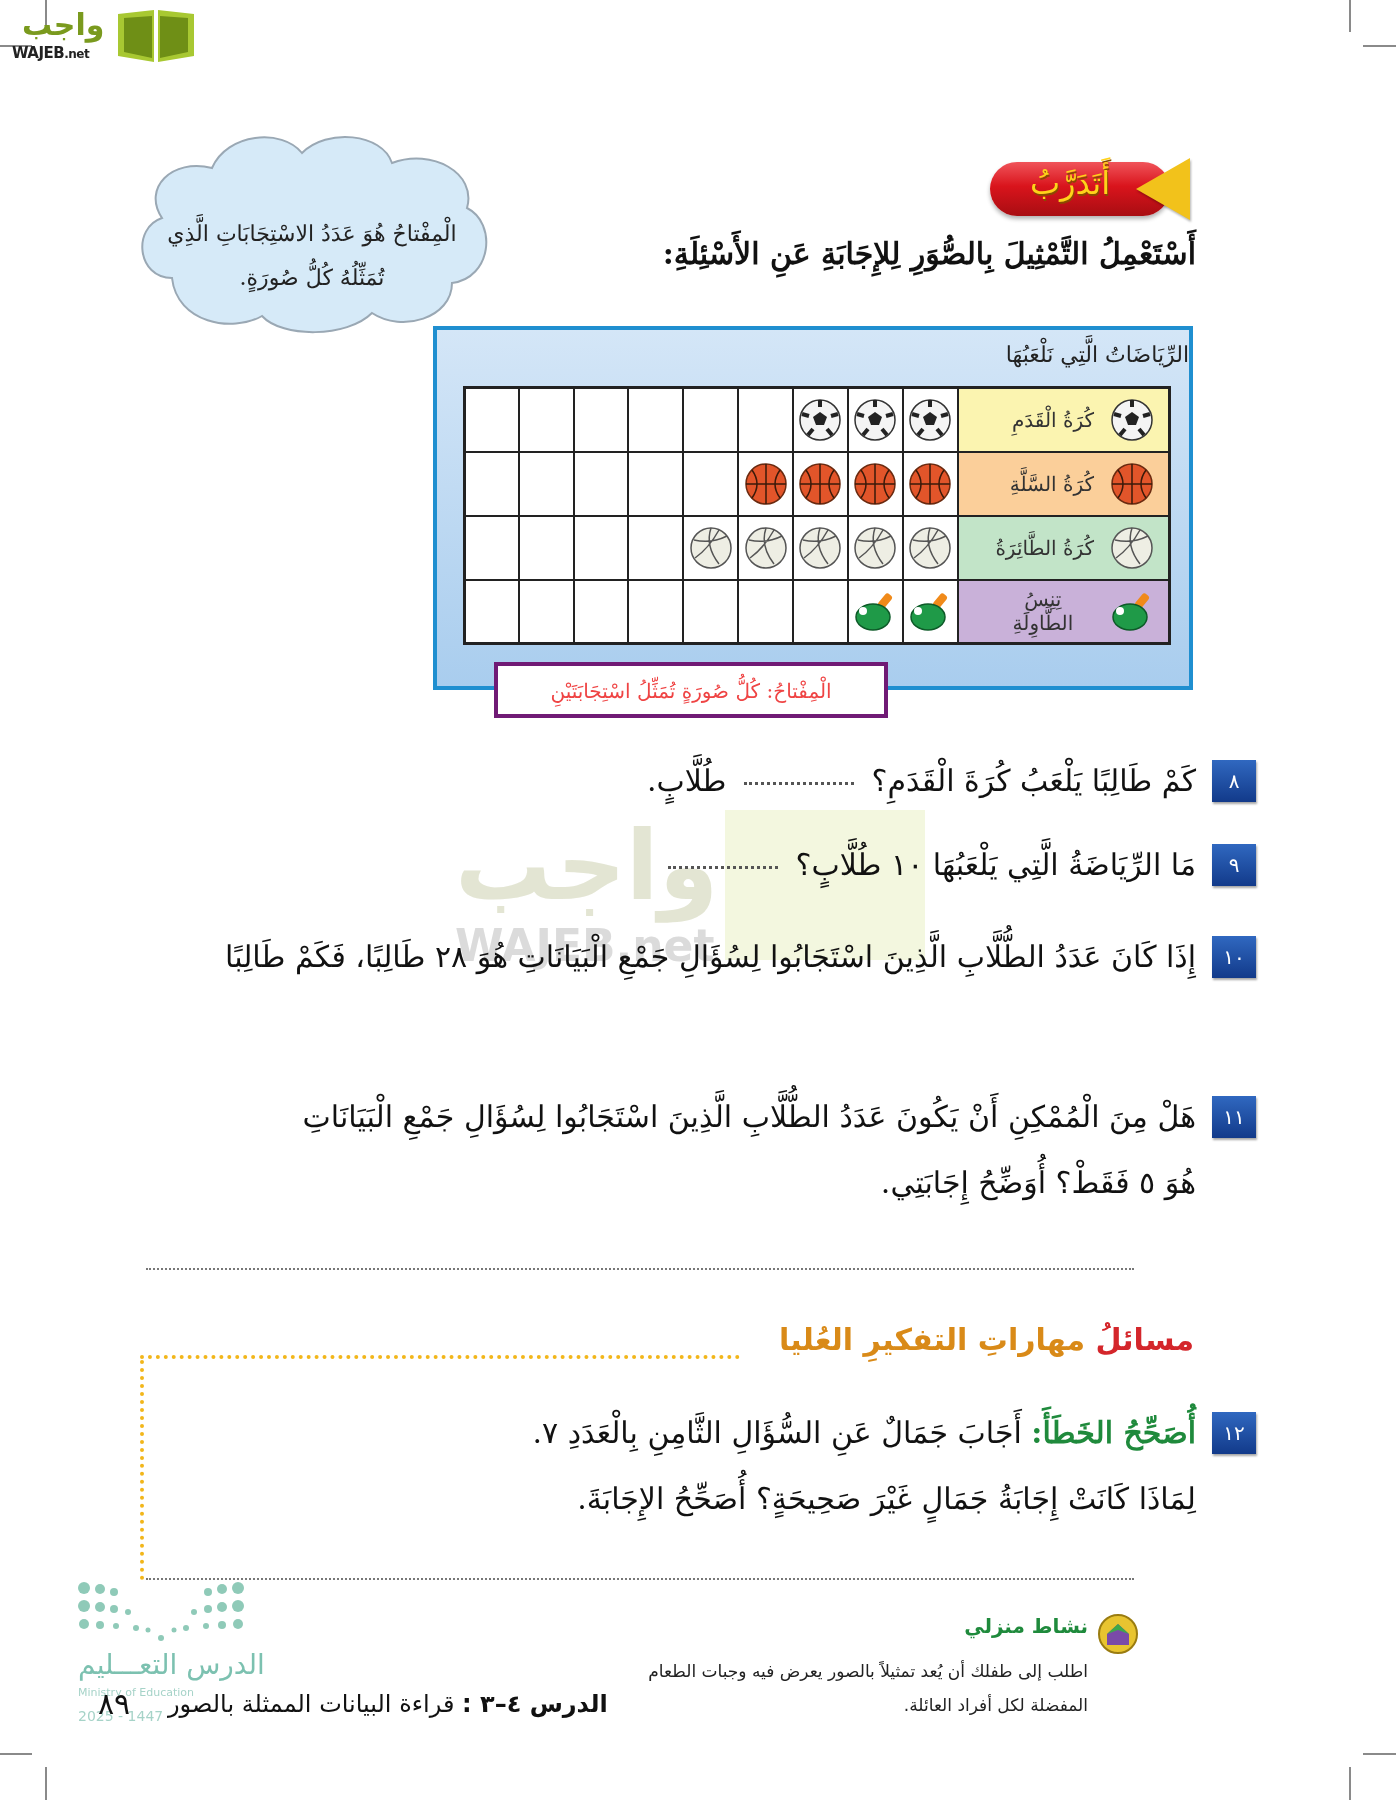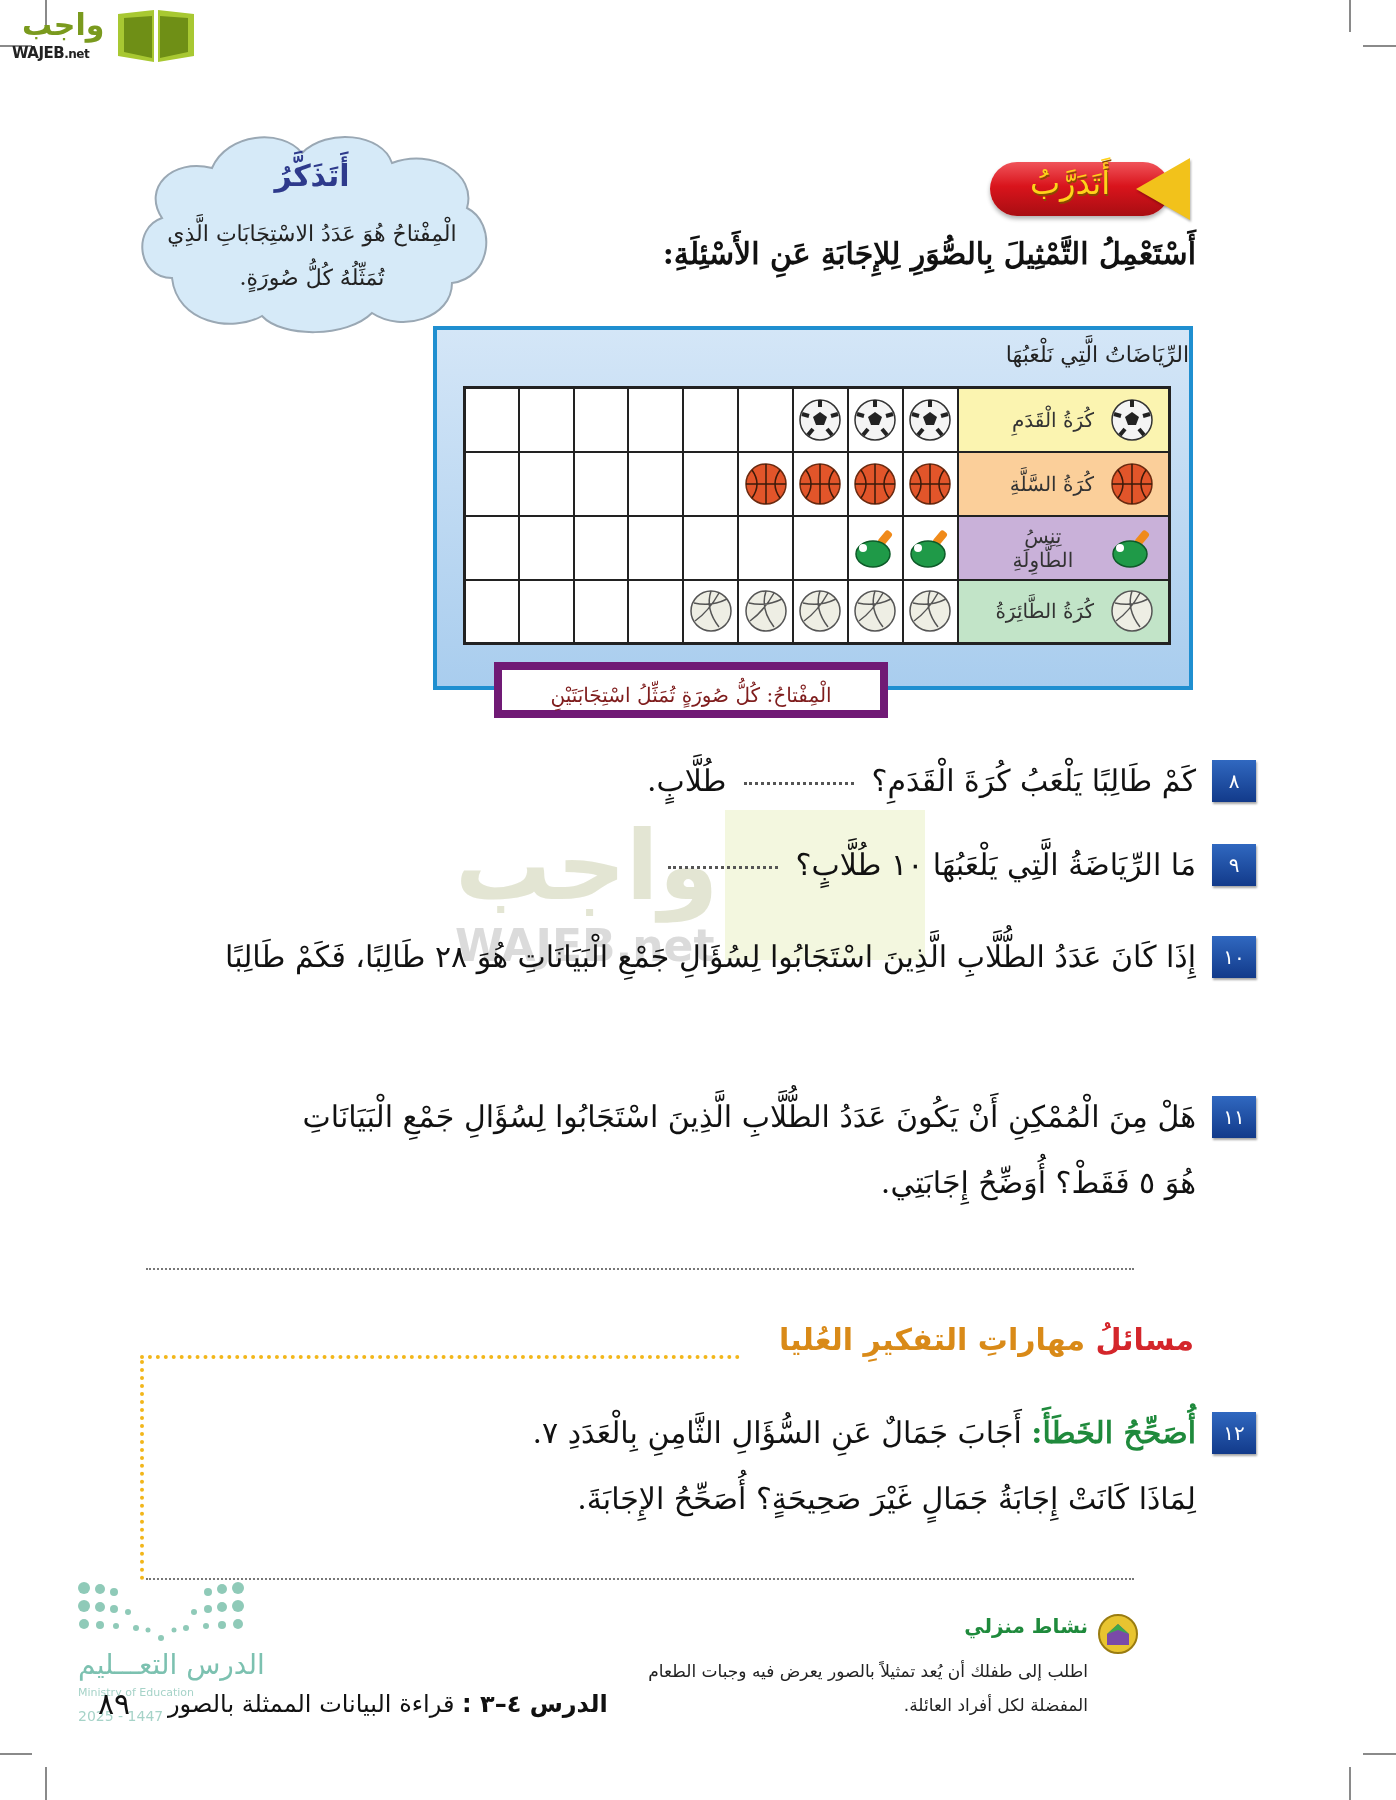--- a/index.html
+++ b/index.html
@@ -36,21 +36,21 @@
   .pict-title { position: absolute; top: 12px; width: 100%; font-size: 22px; color: #222; }
   .pict-grid { position: absolute; left: 26px; top: 56px; width: 708px; border-collapse: collapse; border: 3px solid #222; direction: rtl; }
   .pict-grid td { border: 2px solid #222; height: 64px; background: #fff; padding: 0; text-align: center; vertical-align: middle; }
   .pict-grid td.cell { width: 55px; }
   .pict-grid td.label { width: 212px; position: relative; padding-left: 19px; }
   .label-inner { display: flex; flex-direction: row; align-items: center; justify-content: flex-start; height: 100%; padding: 0 14px; gap: 16px; }
   .label-icon { width: 44px; height: 44px; flex: none; }
   .label-text { font-size: 20px; color: #333; }
   .ball { width: 44px; height: 44px; display: block; margin: auto; }
 
-  .key-box { left: 494px; top: 662px; width: 394px; height: 56px; border: 8px solid #701a75; background: #fff; text-align: center; line-height: 50px; font-size: 20px; color: #7f1d1d; }
+  .key-box { left: 494px; top: 662px; width: 394px; height: 56px; border: 4px solid #701a75; background: #fff; text-align: center; line-height: 50px; font-size: 20px; color: #ef4444; }
 
   
   .q { right: 200px; font-size: 30px; color: #111; line-height: 66px; white-space: nowrap; }
   .qnum { position: absolute; width: 44px; height: 42px; background: linear-gradient(180deg, #3068c0 0%, #123a8a 100%); color: #fff; font-family: "DejaVu Sans", sans-serif; font-size: 20px; text-align: center; line-height: 42px; box-shadow: 1px 2px 2px rgba(0,0,0,0.35); }
   .dots { display: inline-block; width: 110px; border-bottom: 3px dotted #555; height: 0; vertical-align: middle; margin: 0 8px; }
   .answer-line { left: 146px; top: 1268px; width: 988px; border-bottom: 2px dotted #777; height: 0; }
 
   
   .hots-title { right: 202px; top: 1322px; font-family: "DejaVu Sans", sans-serif; font-weight: bold; font-size: 30px; white-space: nowrap; }
   .hots-title .red { color: #d4262b; }
@@ -107,21 +107,20 @@
     <path d="M80 8 L44 4 L44 56 L80 50 Z" fill="#a8c832"></path>
     <path d="M10 12 L38 10 L38 52 L10 46 Z" fill="#6f8f16"></path>
     <path d="M74 12 L46 10 L46 52 L74 46 Z" fill="#6f8f16"></path>
   </svg>
 </div>
 
 <div class="abs cloud">
   <svg viewBox="0 0 360 208" width="360" height="208">
     <path d="M40 150 C5 150 0 100 30 90 C10 60 40 30 80 40 C95 5 150 0 170 25 C195 0 250 5 260 35 C300 20 345 45 335 80 C365 95 360 150 320 155 C320 190 270 205 240 185 C215 210 150 210 130 188 C100 205 45 195 40 150 Z" fill="#d6eaf8" stroke="#9aa8b4" stroke-width="2"></path>
   </svg>
-  <div class="cloud-title">أَتَذَكَّرُ</div>
   <div class="cloud-text">الْمِفْتاحُ هُوَ عَدَدُ الاسْتِجَابَاتِ الَّذِي تُمَثِّلُهُ كُلُّ صُورَةٍ.</div>
 </div>
 
 <div class="abs practice">
   <div class="practice-pill"></div>
   <div class="practice-label">أَتَدَرَّبُ</div>
   <div class="practice-arrow"></div>
 </div>
 
 <div class="abs instruction">أَسْتَعْمِلُ التَّمْثِيلَ بِالصُّوَرِ لِلإِجَابَةِ عَنِ الأَسْئِلَةِ:</div>
@@ -193,20 +192,57 @@
                 <circle cx="22" cy="22" r="20" fill="#e2552a" stroke="#6a2a10" stroke-width="1.5"></circle>
                 <path d="M2 22 H42 M22 2 V42 M8 8 Q18 22 8 36 M36 8 Q26 22 36 36" fill="none" stroke="#3a1a0a" stroke-width="1.5"></path>
               </svg></span></td>
           <td class="cell"></td>
           <td class="cell"></td>
           <td class="cell"></td>
           <td class="cell"></td>
           <td class="cell"></td>
         </tr>
         <tr>
+          <td class="label" style="background: rgb(194, 228, 200);">
+            <div class="label-inner">
+              <span class="label-icon">
+                <svg viewBox="0 0 44 44" class="ball">
+                  <circle cx="22" cy="22" r="20" fill="#eeeee4" stroke="#555" stroke-width="1.5"></circle>
+                  <path d="M22 2 Q16 20 30 38 M5 14 Q22 18 38 10 M6 32 Q20 22 30 4" fill="none" stroke="#555" stroke-width="1.5"></path>
+                </svg>
+              </span>
+              <span class="label-text">كُرَةُ الطَّائِرَةُ</span>
+            </div>
+          </td>
+          <td class="cell"><span><svg viewBox="0 0 44 44" class="ball">
+                <circle cx="22" cy="22" r="20" fill="#eeeee4" stroke="#555" stroke-width="1.5"></circle>
+                <path d="M22 2 Q16 20 30 38 M5 14 Q22 18 38 10 M6 32 Q20 22 30 4" fill="none" stroke="#555" stroke-width="1.5"></path>
+              </svg></span></td>
+          <td class="cell"><span><svg viewBox="0 0 44 44" class="ball">
+                <circle cx="22" cy="22" r="20" fill="#eeeee4" stroke="#555" stroke-width="1.5"></circle>
+                <path d="M22 2 Q16 20 30 38 M5 14 Q22 18 38 10 M6 32 Q20 22 30 4" fill="none" stroke="#555" stroke-width="1.5"></path>
+              </svg></span></td>
+          <td class="cell"><span><svg viewBox="0 0 44 44" class="ball">
+                <circle cx="22" cy="22" r="20" fill="#eeeee4" stroke="#555" stroke-width="1.5"></circle>
+                <path d="M22 2 Q16 20 30 38 M5 14 Q22 18 38 10 M6 32 Q20 22 30 4" fill="none" stroke="#555" stroke-width="1.5"></path>
+              </svg></span></td>
+          <td class="cell"><span><svg viewBox="0 0 44 44" class="ball">
+                <circle cx="22" cy="22" r="20" fill="#eeeee4" stroke="#555" stroke-width="1.5"></circle>
+                <path d="M22 2 Q16 20 30 38 M5 14 Q22 18 38 10 M6 32 Q20 22 30 4" fill="none" stroke="#555" stroke-width="1.5"></path>
+              </svg></span></td>
+          <td class="cell"><span><svg viewBox="0 0 44 44" class="ball">
+                <circle cx="22" cy="22" r="20" fill="#eeeee4" stroke="#555" stroke-width="1.5"></circle>
+                <path d="M22 2 Q16 20 30 38 M5 14 Q22 18 38 10 M6 32 Q20 22 30 4" fill="none" stroke="#555" stroke-width="1.5"></path>
+              </svg></span></td>
+          <td class="cell"></td>
+          <td class="cell"></td>
+          <td class="cell"></td>
+          <td class="cell"></td>
+        </tr>
+        <tr>
           <td class="label" style="background: rgb(201, 177, 217);">
             <div class="label-inner">
               <span class="label-icon">
                 <svg viewBox="0 0 44 44" class="ball">
                   <rect x="28" y="4" width="8" height="16" rx="3" fill="#f08a1a" transform="rotate(40 32 12)"></rect>
                   <ellipse cx="20" cy="28" rx="17" ry="13" fill="#1f9a48" stroke="#0d5a28" stroke-width="1.5"></ellipse>
                   <circle cx="10" cy="22" r="4" fill="#fff"></circle>
                 </svg>
               </span>
               <span class="label-text">تِنِسُ الطَّاوِلَةِ</span>
@@ -218,57 +254,20 @@
                 <circle cx="10" cy="22" r="4" fill="#fff"></circle>
               </svg></span></td>
           <td class="cell"><span><svg viewBox="0 0 44 44" class="ball">
                 <rect x="28" y="4" width="8" height="16" rx="3" fill="#f08a1a" transform="rotate(40 32 12)"></rect>
                 <ellipse cx="20" cy="28" rx="17" ry="13" fill="#1f9a48" stroke="#0d5a28" stroke-width="1.5"></ellipse>
                 <circle cx="10" cy="22" r="4" fill="#fff"></circle>
               </svg></span></td>
           <td class="cell"></td>
           <td class="cell"></td>
           <td class="cell"></td>
-          <td class="cell"></td>
-          <td class="cell"></td>
-          <td class="cell"></td>
-          <td class="cell"></td>
-        </tr>
-        <tr>
-          <td class="label" style="background: rgb(194, 228, 200);">
-            <div class="label-inner">
-              <span class="label-icon">
-                <svg viewBox="0 0 44 44" class="ball">
-                  <circle cx="22" cy="22" r="20" fill="#eeeee4" stroke="#555" stroke-width="1.5"></circle>
-                  <path d="M22 2 Q16 20 30 38 M5 14 Q22 18 38 10 M6 32 Q20 22 30 4" fill="none" stroke="#555" stroke-width="1.5"></path>
-                </svg>
-              </span>
-              <span class="label-text">كُرَةُ الطَّائِرَةُ</span>
-            </div>
-          </td>
-          <td class="cell"><span><svg viewBox="0 0 44 44" class="ball">
-                <circle cx="22" cy="22" r="20" fill="#eeeee4" stroke="#555" stroke-width="1.5"></circle>
-                <path d="M22 2 Q16 20 30 38 M5 14 Q22 18 38 10 M6 32 Q20 22 30 4" fill="none" stroke="#555" stroke-width="1.5"></path>
-              </svg></span></td>
-          <td class="cell"><span><svg viewBox="0 0 44 44" class="ball">
-                <circle cx="22" cy="22" r="20" fill="#eeeee4" stroke="#555" stroke-width="1.5"></circle>
-                <path d="M22 2 Q16 20 30 38 M5 14 Q22 18 38 10 M6 32 Q20 22 30 4" fill="none" stroke="#555" stroke-width="1.5"></path>
-              </svg></span></td>
-          <td class="cell"><span><svg viewBox="0 0 44 44" class="ball">
-                <circle cx="22" cy="22" r="20" fill="#eeeee4" stroke="#555" stroke-width="1.5"></circle>
-                <path d="M22 2 Q16 20 30 38 M5 14 Q22 18 38 10 M6 32 Q20 22 30 4" fill="none" stroke="#555" stroke-width="1.5"></path>
-              </svg></span></td>
-          <td class="cell"><span><svg viewBox="0 0 44 44" class="ball">
-                <circle cx="22" cy="22" r="20" fill="#eeeee4" stroke="#555" stroke-width="1.5"></circle>
-                <path d="M22 2 Q16 20 30 38 M5 14 Q22 18 38 10 M6 32 Q20 22 30 4" fill="none" stroke="#555" stroke-width="1.5"></path>
-              </svg></span></td>
-          <td class="cell"><span><svg viewBox="0 0 44 44" class="ball">
-                <circle cx="22" cy="22" r="20" fill="#eeeee4" stroke="#555" stroke-width="1.5"></circle>
-                <path d="M22 2 Q16 20 30 38 M5 14 Q22 18 38 10 M6 32 Q20 22 30 4" fill="none" stroke="#555" stroke-width="1.5"></path>
-              </svg></span></td>
           <td class="cell"></td>
           <td class="cell"></td>
           <td class="cell"></td>
           <td class="cell"></td>
         </tr>
       </tbody>
   </table>
 </div>
 <div class="abs key-box">الْمِفْتاحُ: كُلُّ صُورَةٍ تُمَثِّلُ اسْتِجَابَتَيْنِ</div>
 

